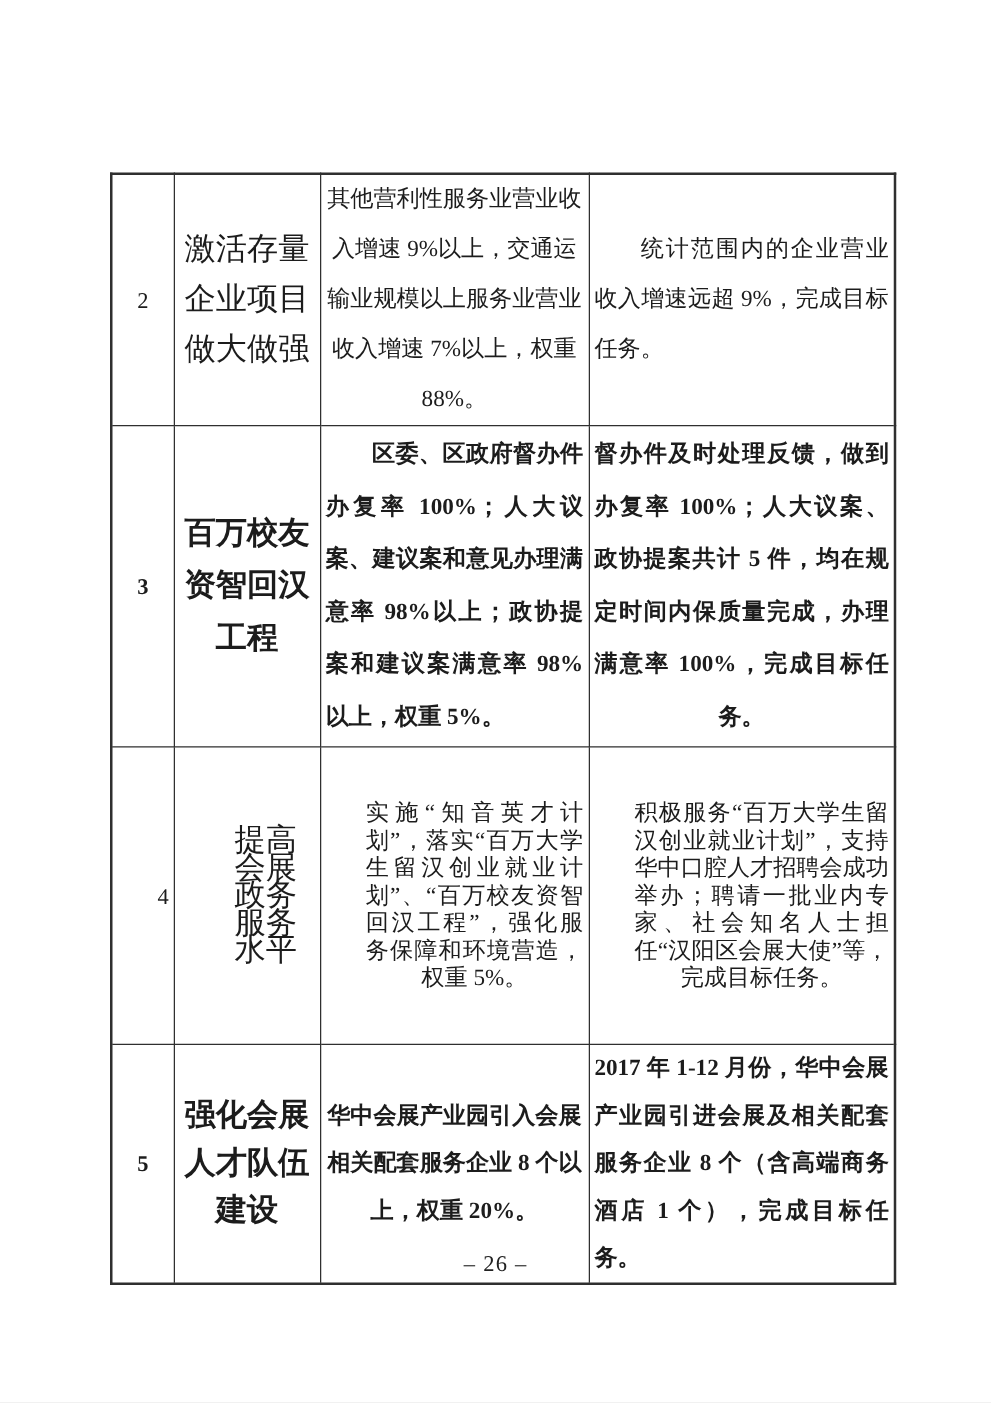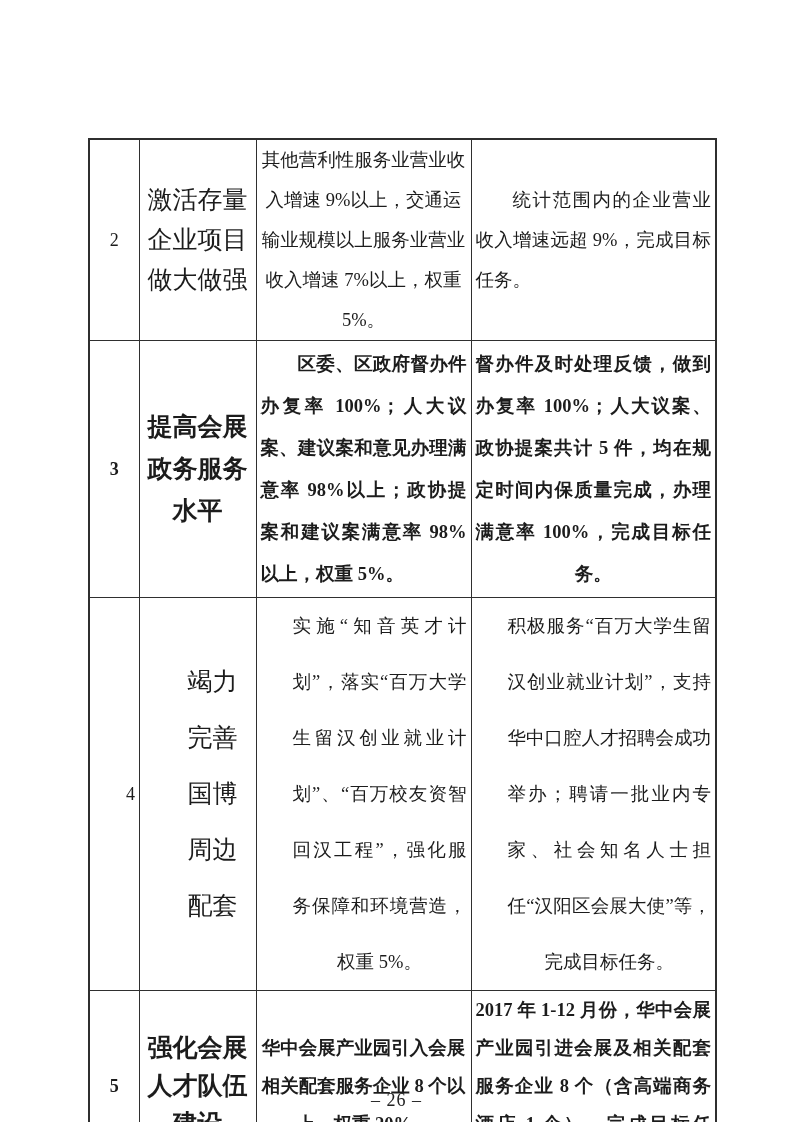--- a/index.html
+++ b/index.html
@@ -33,21 +33,21 @@
 
   td {
     border: 1.5px solid #2f2f2f;
     vertical-align: middle;
     padding: 0 4px;
     overflow: hidden;
   }
   
   tr.r0 { height: 200px; } tr.r0 td { line-height: 40px; }
   tr.r1 { height: 257px; } tr.r1 td { line-height: 42px; font-weight: bold; }
-  tr.r2 { height: 238px; } tr.r2 td { line-height: 56px; padding-left: 36px; }
+  tr.r2 { height: 238px; } tr.r2 td { line-height: 22px; padding-left: 36px; }
   tr.r3 { height: 152px; } tr.r3 td { line-height: 38px; font-weight: bold; }
 
   td.no {
     text-align: center;
     font-size: 18px;
   }
   td.task {
     text-align: center;
     font-size: 25px;
     padding: 0 6px;
@@ -65,21 +65,21 @@
   }
   .cell-just-c {
     text-align: justify;
     text-justify: inter-character;
     text-align-last: center;
   }
   .ind2 { text-indent: 2em; }
 
   .page-number {
     position: absolute;
-    top: 1090px;
+    top: 1001px;
     left: 0;
     width: 100%;
     text-align: center;
     font-size: 18px;
     color: #222222;
     letter-spacing: 1px;
   }
 </style>
 </head>
 <body>
@@ -90,32 +90,32 @@
     <colgroup>
       <col class="c-no">
       <col class="c-task">
       <col class="c-crit">
       <col class="c-comp">
     </colgroup>
     <tbody>
       <tr class="r0">
         <td class="no">2</td>
         <td class="task">激活存量企业项目做大做强</td>
-        <td class="crit cell-center">其他营利性服务业营业收入增速 9%以上，交通运输业规模以上服务业营业收入增速 7%以上，权重 5%。</td>
+        <td class="crit cell-center">其他营利性服务业营业收入增速 9%以上，交通运输业规模以上服务业营业收入增速 7%以上，权重 88%。</td>
         <td class="comp cell-just ind2">统计范围内的企业营业收入增速远超 9%，完成目标任务。</td>
       </tr>
       <tr class="r1">
         <td class="no">3</td>
-        <td class="task">提高会展政务服务水平</td>
+        <td class="task">百万校友资智回汉工程</td>
         <td class="crit cell-just ind2">区委、区政府督办件办复率 100%；人大议案、建议案和意见办理满意率 98%以上；政协提案和建议案满意率 98%以上，权重 5%。</td>
         <td class="comp cell-just-c">督办件及时处理反馈，做到办复率 100%；人大议案、政协提案共计 5 件，均在规定时间内保质量完成，办理满意率 100%，完成目标任务。</td>
       </tr>
       <tr class="r2">
         <td class="no">4</td>
-        <td class="task">竭力完善国博周边配套</td>
+        <td class="task">提高会展政务服务水平</td>
         <td class="crit cell-just-c">实施“知音英才计划”，落实“百万大学生留汉创业就业计划”、“百万校友资智回汉工程”，强化服务保障和环境营造，权重 5%。</td>
         <td class="comp cell-just-c">积极服务“百万大学生留汉创业就业计划”，支持华中口腔人才招聘会成功举办；聘请一批业内专家、社会知名人士担任“汉阳区会展大使”等，完成目标任务。</td>
       </tr>
       <tr class="r3">
         <td class="no">5</td>
         <td class="task">强化会展人才队伍建设</td>
         <td class="crit cell-center">华中会展产业园引入会展相关配套服务企业 8 个以上，权重 20%。</td>
         <td class="comp cell-just">2017 年 1-12 月份，华中会展产业园引进会展及相关配套服务企业 8 个（含高端商务酒店 1 个），完成目标任务。</td>
       </tr>
     </tbody>

